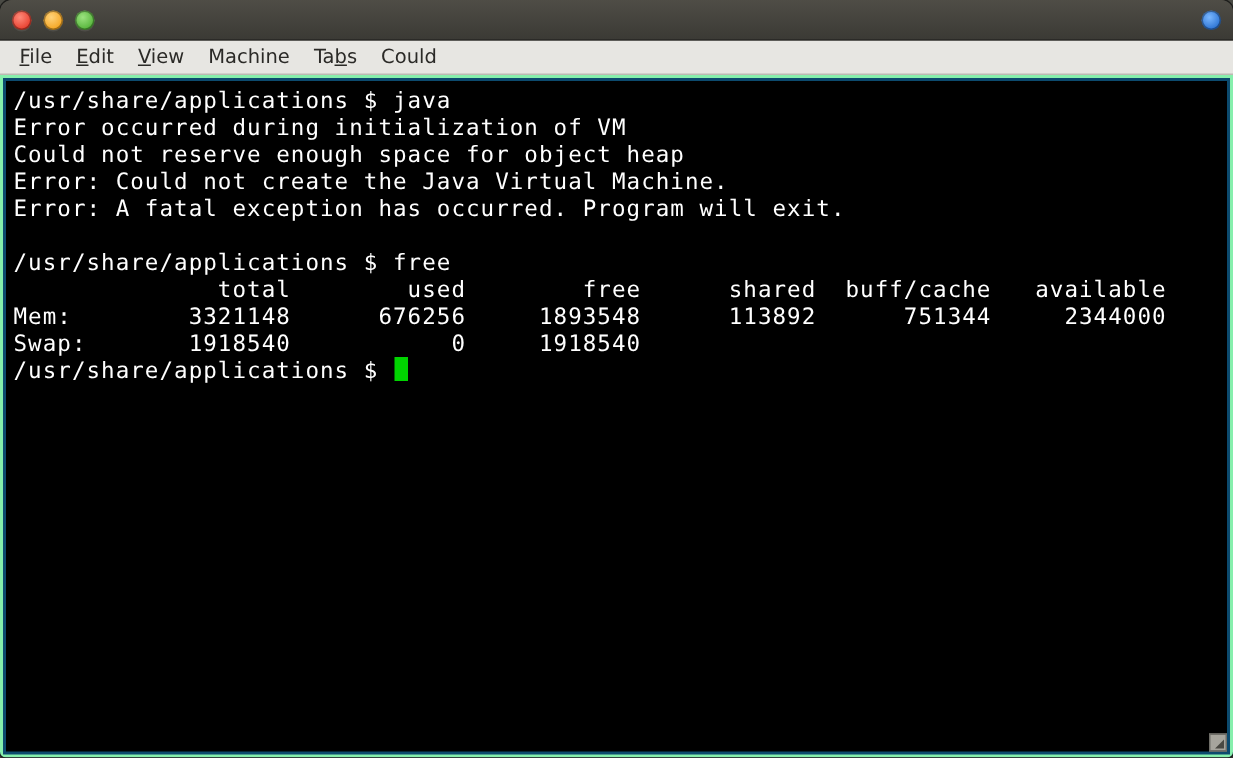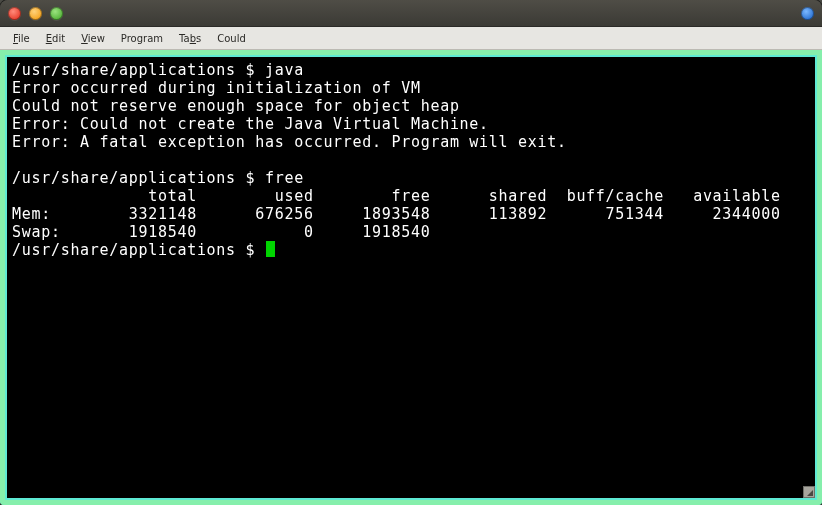--- a/index.html
+++ b/index.html
@@ -62,32 +62,32 @@
     height: 22px;
     background: #e7e6e2;
     display: flex;
     align-items: center;
     padding: 0 6px;
     gap: 2px;
     border-bottom: 1px solid #bcbab3;
   }
   .menu-item {
     color: #2b2a27;
-    font-size: 10px;
+    font-size: 13px;
     padding: 2px 7px;
     border-radius: 2px;
     cursor: default;
   }
   .menu-item .ul { text-decoration: underline; }
   .term-wrap {
     flex: 1 1 auto;
-    background: #5eead4;
+    background: #0c4a6e;
     padding: 2px 3px 2px 3px;
     position: relative;
-    border: 5px solid #86efac;
+    border: 2px solid #86efac;
   }
   .terminal {
     position: absolute;
     inset: 2px;
     background: #000;
     color: #fff;
     font-family: "DejaVu Sans Mono", "Liberation Mono", "Menlo", monospace;
     font-size: 15px;
     line-height: 18px;
     letter-spacing: 0.7px;
@@ -136,21 +136,21 @@
       <div class="win-btn btn-max"></div>
     </div>
     <div class="title-text"></div>
     <div class="title-right"></div>
   </div>
 
   <div class="menu-bar">
     <div class="menu-item"><span class="ul">F</span><span>ile</span></div>
     <div class="menu-item"><span class="ul">E</span><span>dit</span></div>
     <div class="menu-item"><span class="ul">V</span><span>iew</span></div>
-    <div class="menu-item">Program</div>
+    <div class="menu-item">Machine</div>
     <div class="menu-item">Ta<span class="ul">b</span>s</div>
     <div class="menu-item">Could</div>
   </div>
 
   <div class="term-wrap">
     <div class="terminal"><span><span>/usr/share/applications $</span> <span>java</span></span>
 <span>Error occurred during initialization of VM</span>
 <span>Could not reserve enough space for object heap</span>
 <span>Error: Could not create the Java Virtual Machine.</span>
 <span>Error: A fatal exception has occurred. Program will exit.</span>

